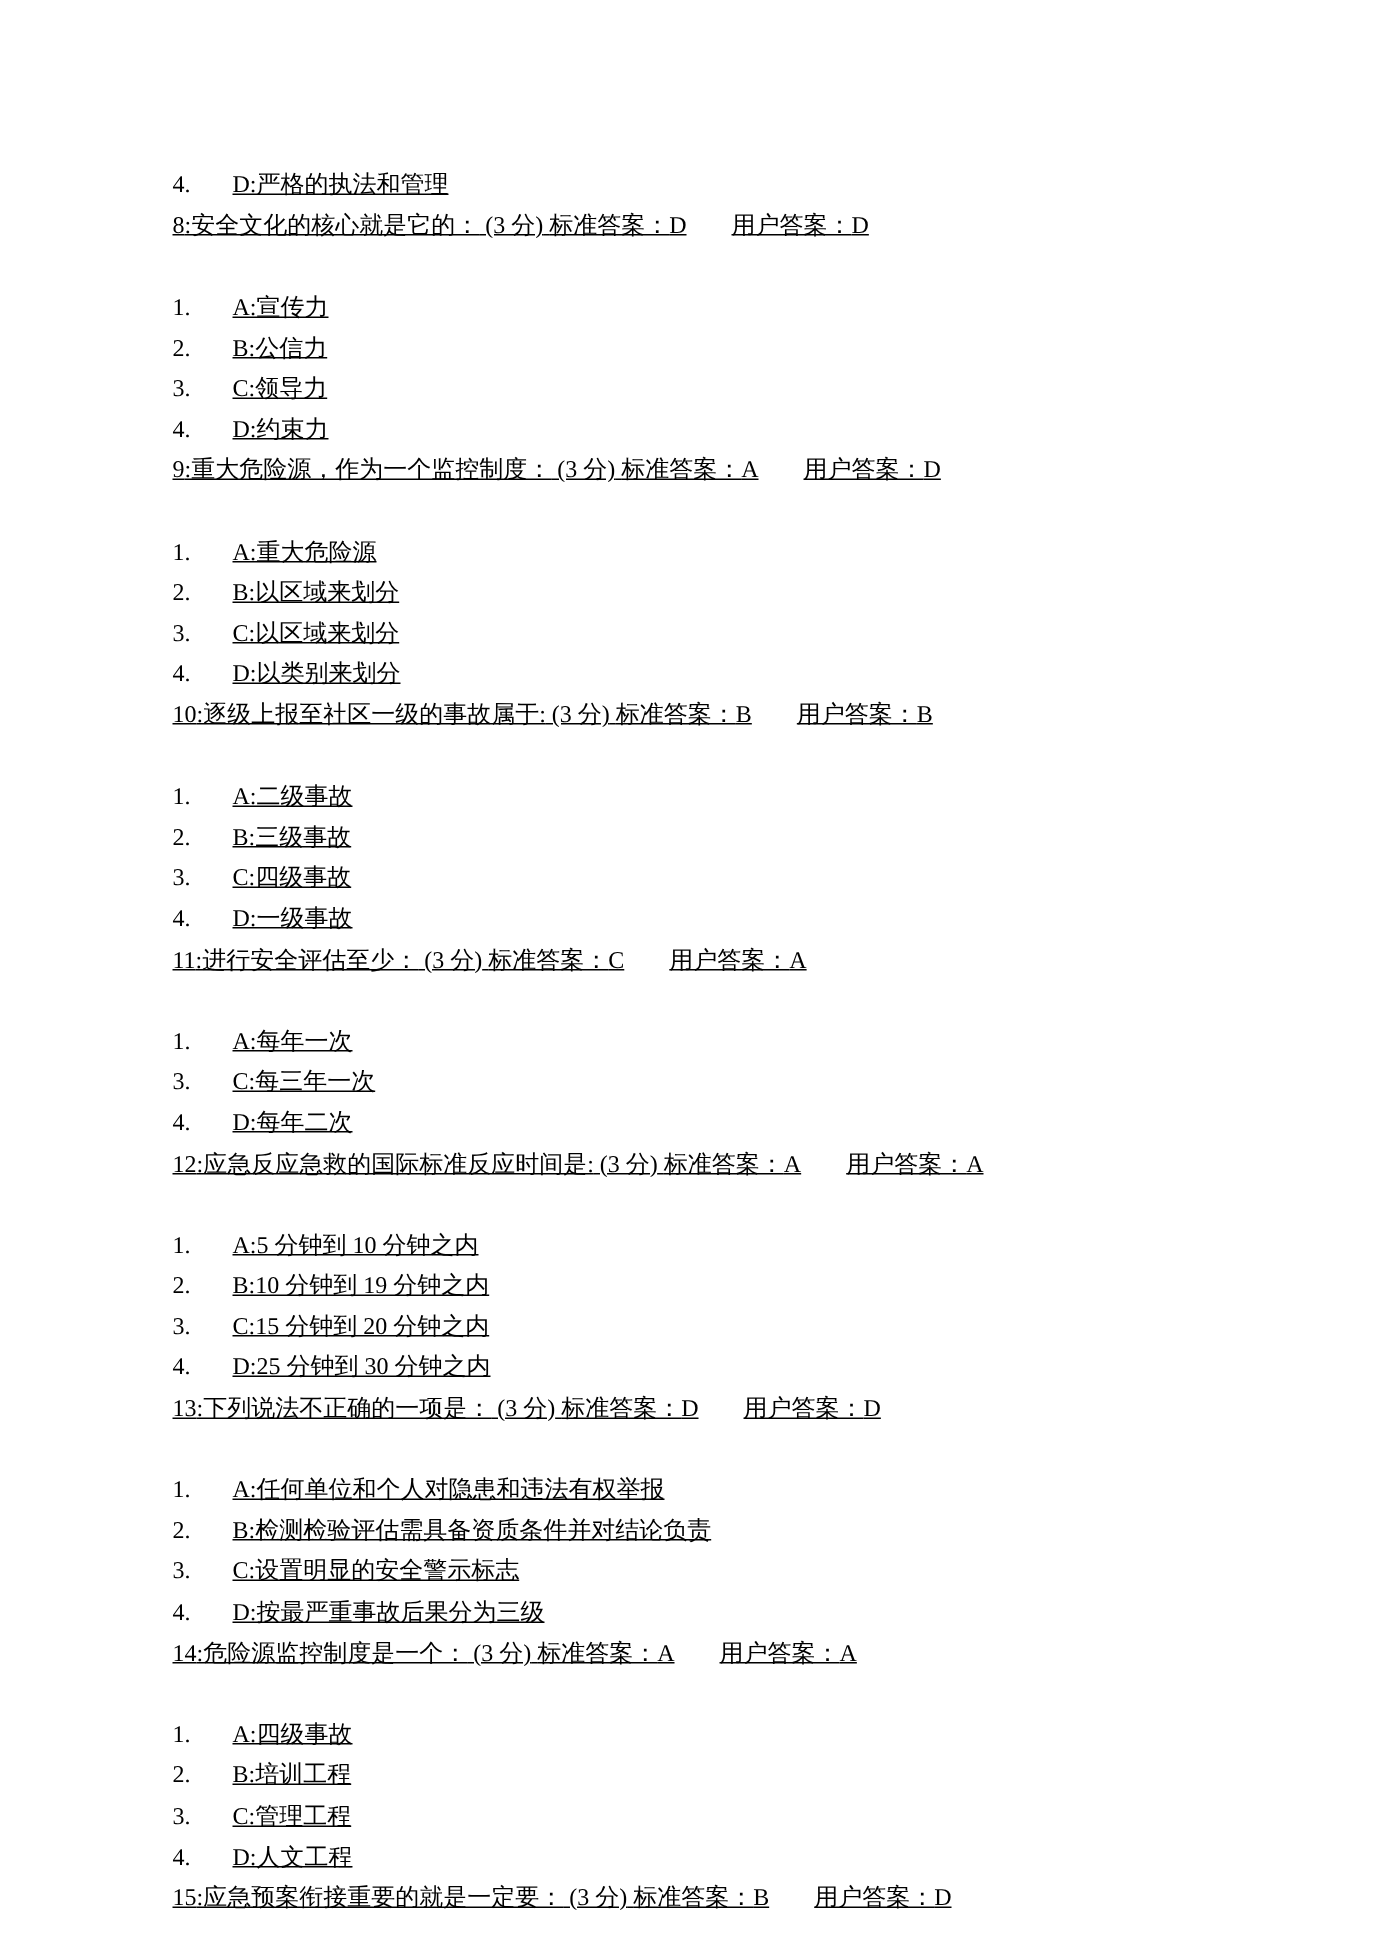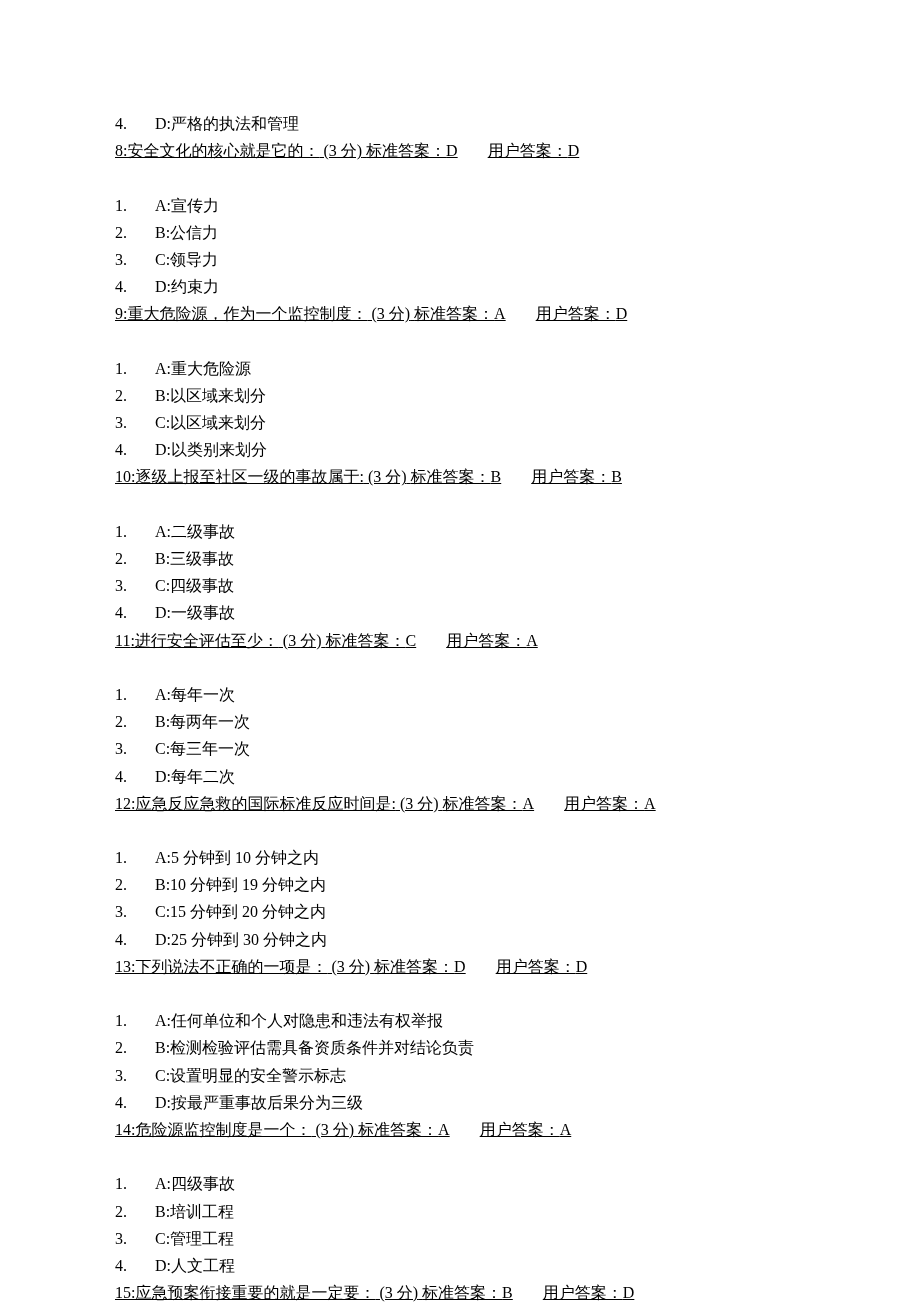--- a/index.html
+++ b/index.html
@@ -15,20 +15,21 @@
     }
     .option-line {
       padding-left: 0;
     }
     .option-num {
       display: inline-block;
       min-width: 26px;
     }
     .option-text {
       margin-left: 14px;
+      text-decoration: underline;
     }
     .question-line {
       margin-top: 0;
       text-decoration: underline;
     }
     .user-answer {
       margin-left: 30px;
     }
   </style>
 </head>
@@ -50,21 +51,20 @@
     <div class="option-line"><span class="option-num">4.</span><span class="option-text">D:以类别来划分</span></div>
     <div class="question-line"><span>10</span><span>:逐级上报至社区一级的事故属于:</span><span> (3 分)</span> <span> 标准答案：</span><span>B</span><span class="user-answer">用户答案：</span><span>B</span></div>
     <div>&nbsp;</div>
     <div class="option-line"><span class="option-num">1.</span><span class="option-text">A:二级事故</span></div>
     <div class="option-line"><span class="option-num">2.</span><span class="option-text">B:三级事故</span></div>
     <div class="option-line"><span class="option-num">3.</span><span class="option-text">C:四级事故</span></div>
     <div class="option-line"><span class="option-num">4.</span><span class="option-text">D:一级事故</span></div>
     <div class="question-line"><span>11</span><span>:进行安全评估至少：</span><span> (3 分)</span> <span> 标准答案：</span><span>C</span><span class="user-answer">用户答案：</span><span>A</span></div>
     <div>&nbsp;</div>
     <div class="option-line"><span class="option-num">1.</span><span class="option-text">A:每年一次</span></div>
-    <div class="option-line"><span class="option-num">2.</span><span class="option-text">B:每两年一次</span></div>
     <div class="option-line"><span class="option-num">3.</span><span class="option-text">C:每三年一次</span></div>
     <div class="option-line"><span class="option-num">4.</span><span class="option-text">D:每年二次</span></div>
     <div class="question-line"><span>12</span><span>:应急反应急救的国际标准反应时间是:</span><span> (3 分)</span> <span> 标准答案：</span><span>A</span><span class="user-answer">用户答案：</span><span>A</span></div>
     <div>&nbsp;</div>
     <div class="option-line"><span class="option-num">1.</span><span class="option-text">A:5 分钟到 10 分钟之内</span></div>
     <div class="option-line"><span class="option-num">2.</span><span class="option-text">B:10 分钟到 19 分钟之内</span></div>
     <div class="option-line"><span class="option-num">3.</span><span class="option-text">C:15 分钟到 20 分钟之内</span></div>
     <div class="option-line"><span class="option-num">4.</span><span class="option-text">D:25 分钟到 30 分钟之内</span></div>
     <div class="question-line"><span>13</span><span>:下列说法不正确的一项是：</span><span> (3 分)</span> <span> 标准答案：</span><span>D</span><span class="user-answer">用户答案：</span><span>D</span></div>
     <div>&nbsp;</div>

